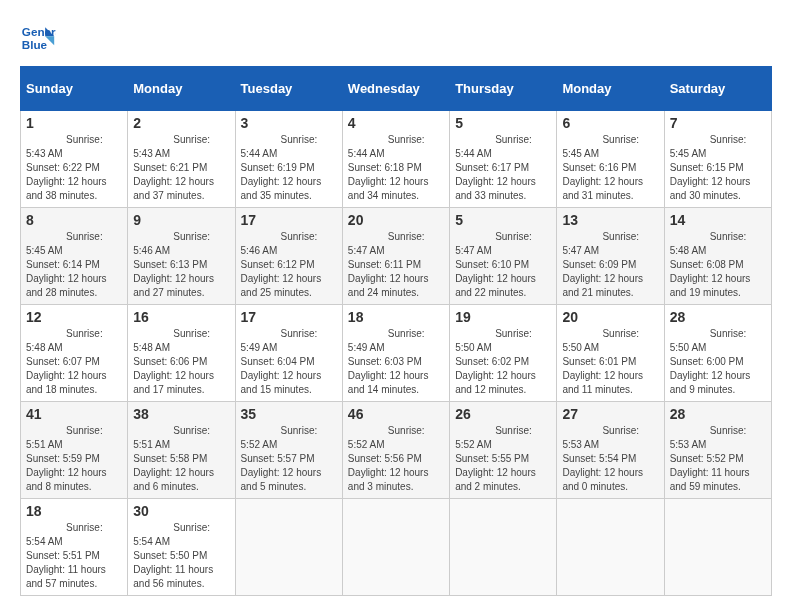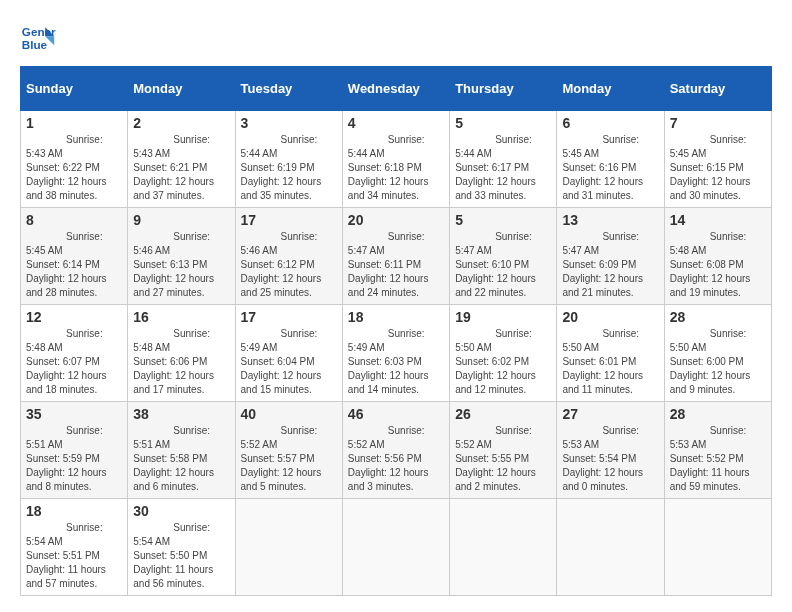--- a/index.html
+++ b/index.html
@@ -199,29 +199,29 @@
         <span class="day-number">20</span>
         <span class="day-info">Sunrise: 5:50 AM<br>Sunset: 6:01 PM<br>Daylight: 12 hours and 11 minutes.</span>
       </td>
         <td>
         <span class="day-number">28</span>
         <span class="day-info">Sunrise: 5:50 AM<br>Sunset: 6:00 PM<br>Daylight: 12 hours and 9 minutes.</span>
       </td>
       </tr>
       <tr>
         <td>
-        <span class="day-number">35</span>
+        <span class="day-number">41</span>
         <span class="day-info">Sunrise: 5:51 AM<br>Sunset: 5:59 PM<br>Daylight: 12 hours and 8 minutes.</span>
       </td>
         <td>
         <span class="day-number">38</span>
         <span class="day-info">Sunrise: 5:51 AM<br>Sunset: 5:58 PM<br>Daylight: 12 hours and 6 minutes.</span>
       </td>
         <td>
-        <span class="day-number">40</span>
+        <span class="day-number">35</span>
         <span class="day-info">Sunrise: 5:52 AM<br>Sunset: 5:57 PM<br>Daylight: 12 hours and 5 minutes.</span>
       </td>
         <td>
         <span class="day-number">46</span>
         <span class="day-info">Sunrise: 5:52 AM<br>Sunset: 5:56 PM<br>Daylight: 12 hours and 3 minutes.</span>
       </td>
         <td>
         <span class="day-number">26</span>
         <span class="day-info">Sunrise: 5:52 AM<br>Sunset: 5:55 PM<br>Daylight: 12 hours and 2 minutes.</span>
       </td>

